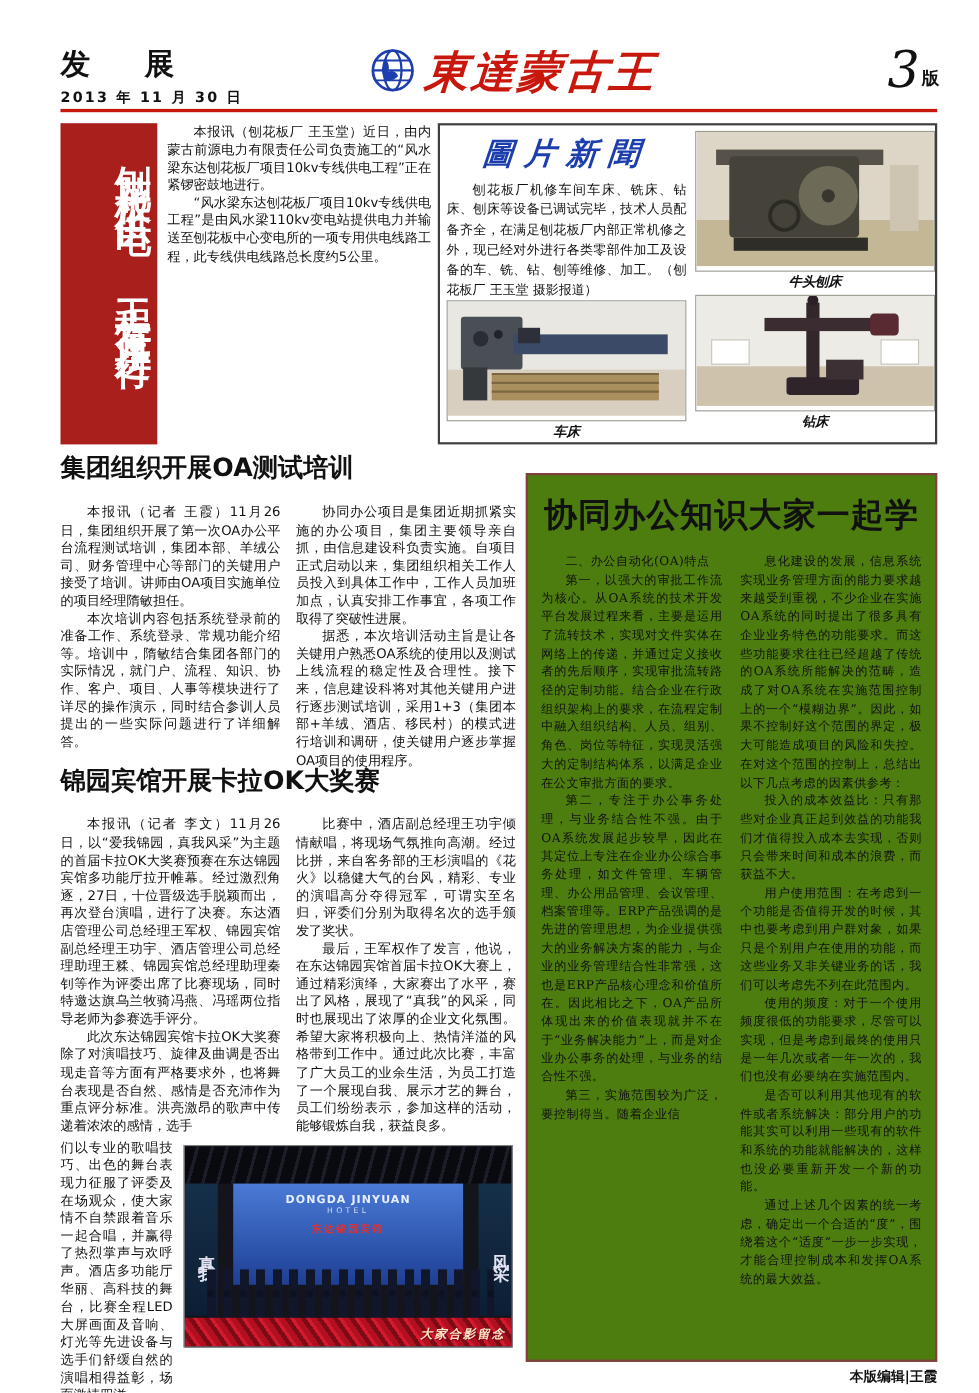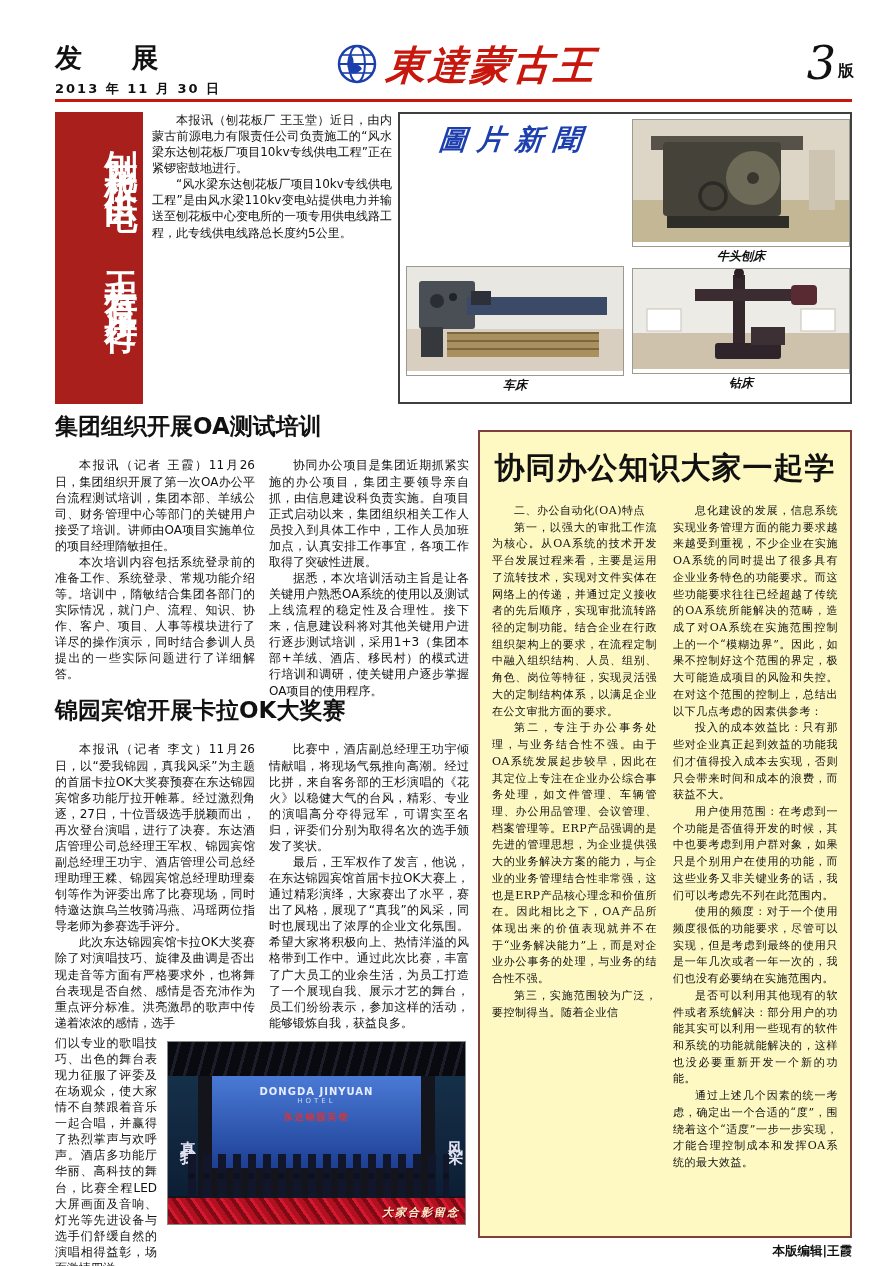--- a/index.html
+++ b/index.html
@@ -68,21 +68,21 @@
       background:
         radial-gradient(circle 3.5px,#0d1120 97%,transparent) 0 0/15px 44px repeat-x,
         repeating-linear-gradient(90deg,transparent 0 4px,#11162a 4px 12px,transparent 12px 15px);}
   .flowers{position:absolute;left:0;right:0;bottom:0;height:26px;
       background:repeating-linear-gradient(55deg,#b01020 0 5px,#7d0a14 5px 9px,#d41830 9px 12px);}
   .watermark{position:absolute;right:5px;bottom:4px;color:#ffe9c2;font-size:11px;
       font-weight:bold;font-family:"DejaVu Serif",serif;font-style:italic;
       text-shadow:1px 1px 0 #802;letter-spacing:2px;}
   
   .collab{left:478px;top:430px;width:374px;height:808px;box-sizing:border-box;
-          background:#fef9c3;border:2px solid #82403c;padding:12px 12px;}
+          background:#4d7c0f;border:2px solid #82403c;padding:12px 12px;}
   .collab-headline{font-size:30px;font-weight:900;letter-spacing:1px;text-align:center;
                    margin:4px 0 14px 0;white-space:nowrap;}
   .collab .cols{gap:16px;margin-top:0;}
   .collab .col{width:165px;font-size:11px;line-height:1.52;letter-spacing:.5px;
                font-family:"DejaVu Serif","Liberation Serif",serif;}
   
   .footer-credit{right:38px;top:1243px;font-size:12.5px;font-weight:bold;}
 </style>
 </head>
 <body>
@@ -115,20 +115,21 @@
   <div class="vert-col2">工程有序进行</div>
 </div>
 <div class="abs power-body">
     <p class="para">本报讯（刨花板厂 王玉堂）近日，由内蒙古前源电力有限责任公司负责施工的“风水梁东达刨花板厂项目10kv专线供电工程”正在紧锣密鼓地进行。</p>
     <p class="para">“风水梁东达刨花板厂项目10kv专线供电工程”是由风水梁110kv变电站提供电力并输送至刨花板中心变电所的一项专用供电线路工程，此专线供电线路总长度约5公里。</p>
   </div>
 
 <div class="abs picnews">
   <div class="pn-col">
     <div class="pn-title">圖片新聞</div>
+    <p class="para pn-body">刨花板厂机修车间车床、铣床、钻床、刨床等设备已调试完毕，技术人员配备齐全，在满足刨花板厂内部正常机修之外，现已经对外进行各类零部件加工及设备的车、铣、钻、刨等维修、加工。（刨花板厂 王玉堂 摄影报道）</p>
     <div style="flex:1"></div>
     <div class="photo">
       <svg width="216" height="104" viewBox="0 0 216 104">
         <rect width="216" height="104" fill="#e9e7e1"></rect>
         <rect y="62" width="216" height="42" fill="#d8cfc0"></rect>
         <rect x="12" y="14" width="56" height="48" fill="#4a4e55" rx="3"></rect>
         <rect x="12" y="28" width="186" height="22" fill="#374胎6" opacity="0"></rect>
         <rect x="60" y="30" width="140" height="18" fill="#3b4a66"></rect>
         <rect x="64" y="24" width="20" height="14" fill="#2d3038"></rect>
         <circle cx="30" cy="34" r="7" fill="#2a2d33"></circle>

